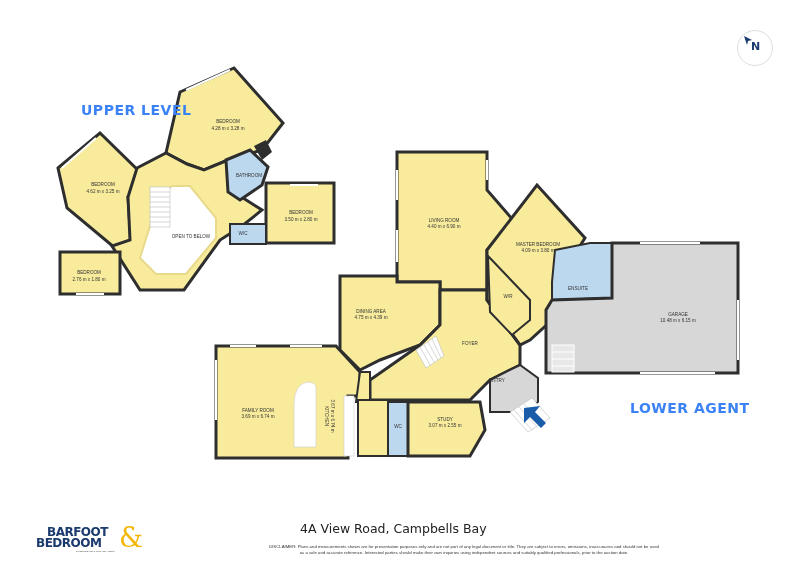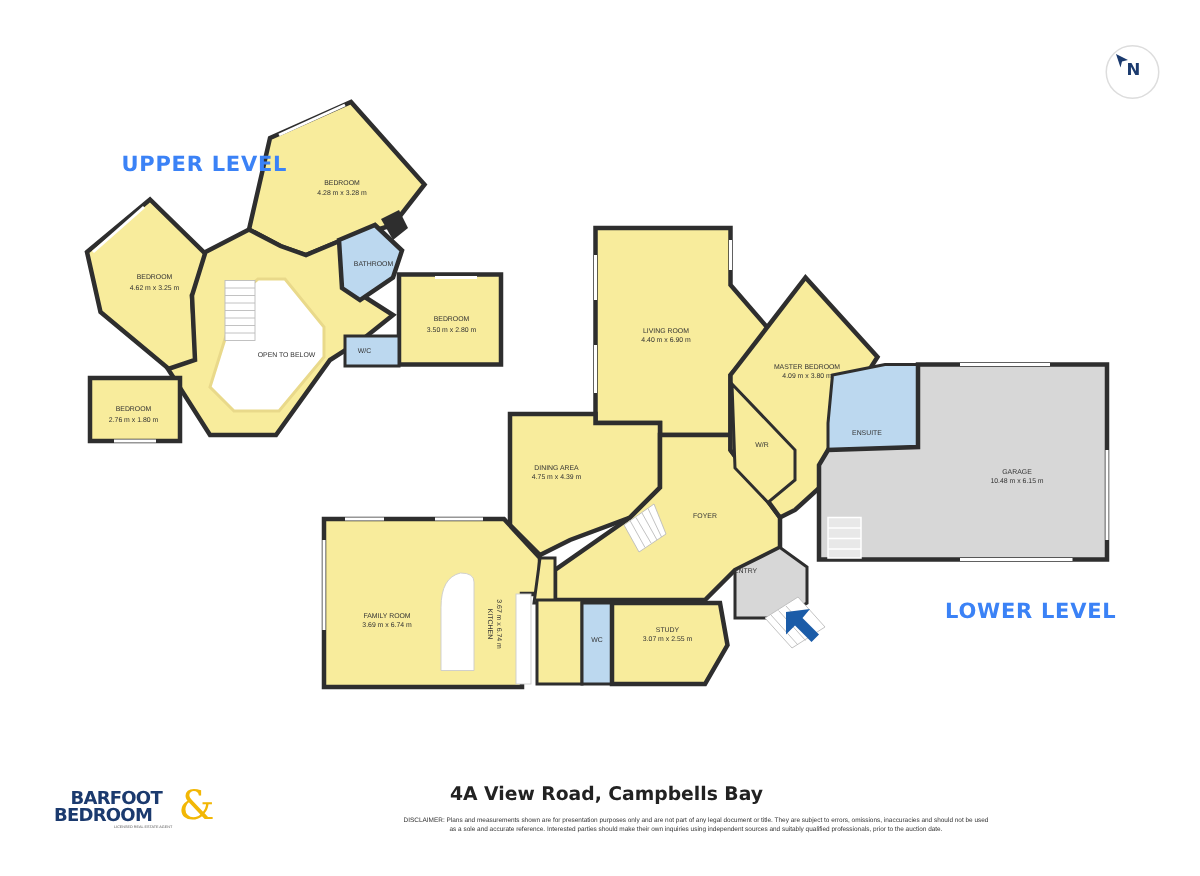--- a/index.html
+++ b/index.html
@@ -1,20 +1,20 @@
 <!DOCTYPE html>
 <html><head>
 <meta charset="utf-8">
 <style>
   html,body{margin:0;padding:0;background:#fff;}
   body{width:800px;height:584px;position:relative;overflow:hidden;font-family:"Liberation Sans",sans-serif;}
   #plan{position:absolute;left:0;top:0;width:800px;height:584px;}
   .lvl{position:absolute;font-family:"DejaVu Sans",sans-serif;font-weight:bold;color:#3b82f6;font-size:14px;letter-spacing:0.5px;}
   .room-lbl{font-family:"Liberation Sans",sans-serif;font-size:4.6px;fill:#333;text-anchor:middle;}
-  .addr{position:absolute;left:300px;top:521px;width:300px;font-family:"DejaVu Sans",sans-serif;font-weight:bold;font-size:12.5px;color:#222;}
+  .addr{position:absolute;left:300px;top:521px;width:300px;font-family:"DejaVu Sans",sans-serif;font-weight:normal;font-size:12.5px;color:#222;}
   .disc{position:absolute;left:166px;top:544px;width:596px;font-family:"Liberation Sans",sans-serif;font-size:4.3px;color:#333;line-height:6px;text-align:center;}
   .logo{position:absolute;left:36px;top:526px;width:120px;height:30px;}
   .logo .l1,.logo .l2{position:absolute;font-family:"DejaVu Sans",sans-serif;font-weight:bold;color:#1b3a6e;font-size:12px;letter-spacing:-0.5px;line-height:12px;}
   .logo .l1{left:11px;top:0;}
   .logo .l2{left:0;top:11px;}
   .logo .amp{position:absolute;left:83px;top:-1px;font-family:"DejaVu Serif",serif;font-size:27px;color:#f2b705;line-height:26px;}
   .logo .tag{position:absolute;left:40px;top:24px;font-size:2.5px;color:#555;}
   .compass{position:absolute;left:737px;top:30px;width:34px;height:34px;border:1px solid #ddd;border-radius:50%;}
   .compass .n{position:absolute;left:13px;top:9px;font-family:"DejaVu Sans",sans-serif;font-weight:bold;font-size:11px;color:#1b3a6e;}
 </style>
@@ -156,21 +156,21 @@
     <text class="room-lbl" x="258" y="418">3.69 m x 6.74 m</text>
     <text class="room-lbl" x="325" y="416" transform="rotate(90 325 416)">KITCHEN</text>
     <text class="room-lbl" x="331" y="416" transform="rotate(90 331 416)">3.67 m x 6.74 m</text>
     <text class="room-lbl" x="398" y="428">WC</text>
     <text class="room-lbl" x="445" y="421">STUDY</text>
     <text class="room-lbl" x="445" y="427">3.07 m x 2.55 m</text>
   </g>
 </svg>
 
 <div class="lvl" style="left:81px;top:102px;">UPPER LEVEL</div>
-<div class="lvl" style="left:630px;top:400px;">LOWER LEVEL</div>
+<div class="lvl" style="left:630px;top:400px;">LOWER AGENT</div>
 
 <div class="compass">
   <svg width="34" height="34" style="position:absolute;left:0;top:0">
     <polygon points="6,5 14,9 10,10 9,14" fill="#1b3a6e"></polygon>
   </svg>
   <span class="n">N</span>
 </div>
 
 <div class="logo">
   <span class="l1">BARFOOT</span>

